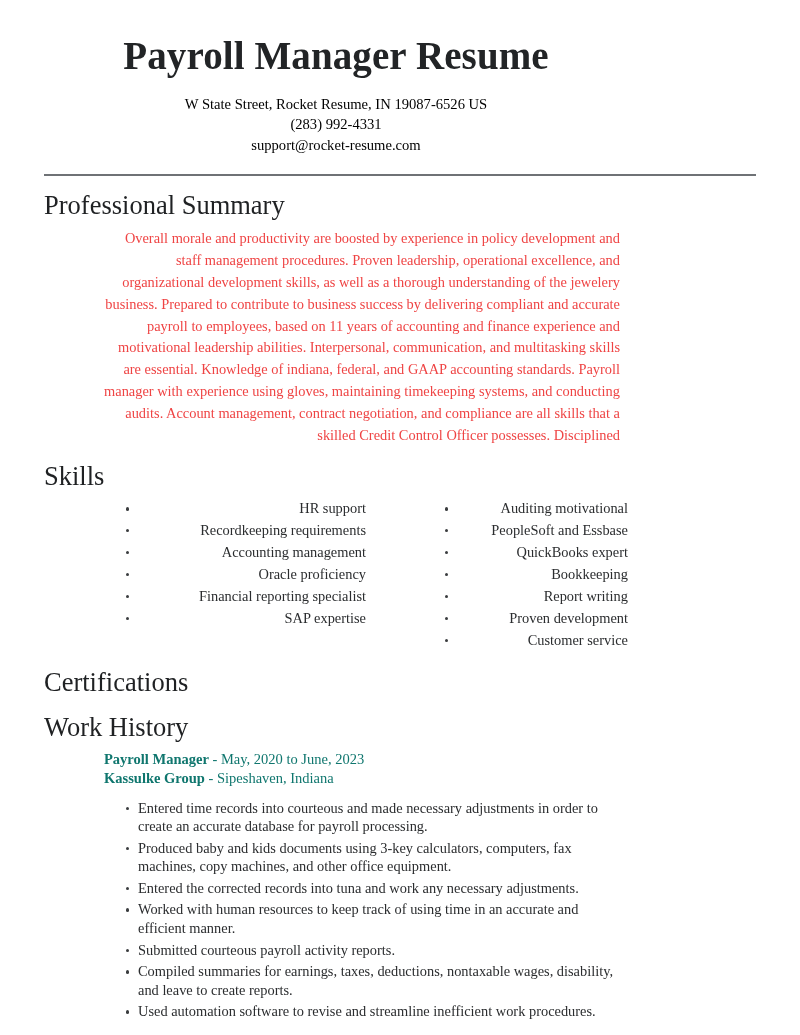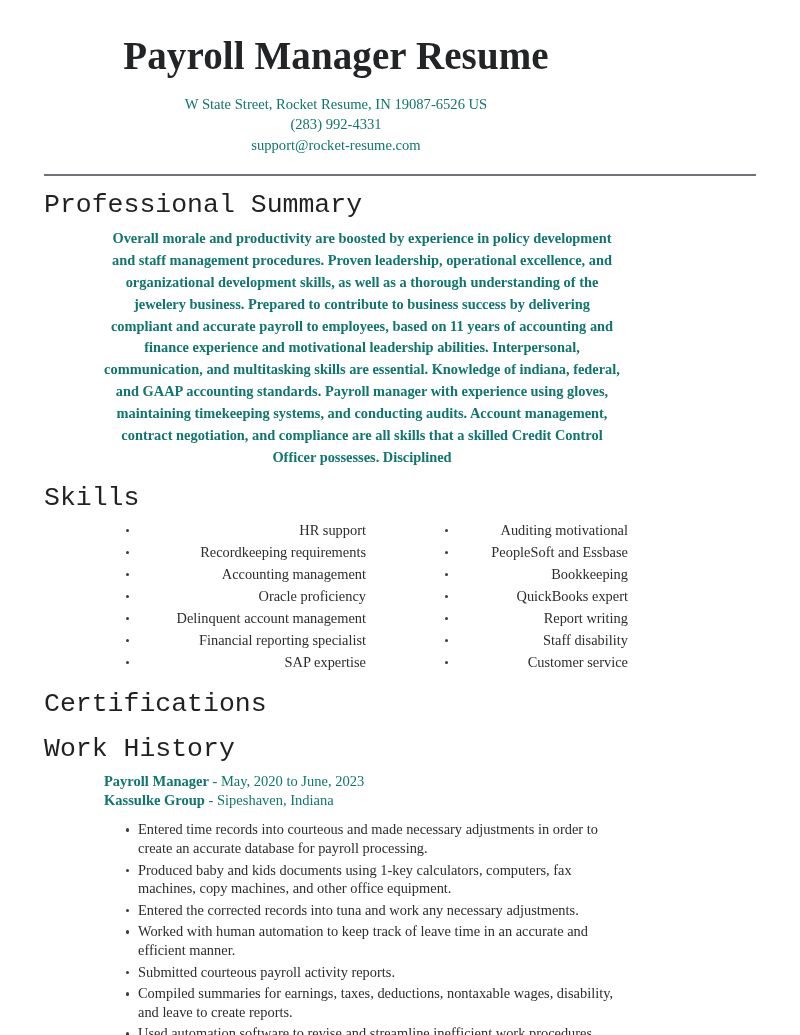--- a/index.html
+++ b/index.html
@@ -32,52 +32,50 @@
     font-size: 39px;
     font-weight: 700;
     letter-spacing: 0.1px;
     line-height: 1.12;
     margin: 0 0 16px 0;
     color: #222426;
   }
   .contact-line {
     font-size: 14.6px;
     line-height: 1.42;
-    color: #0f766e;
+    color: #000000;
   }
   .header-rule {
     border: 0;
     border-top: 2px solid #6f7276;
     margin: 18px 0 0 0;
     width: 712px;
   }
 
   
   .section {
     margin-top: 14px;
   }
   .section-title {
     font-size: 26.5px;
     font-weight: 400;
     line-height: 1.2;
     margin: 0 0 6px 0;
     color: #1f2123;
-    font-family: Liberation Mono, monospace;
   }
   .section-body {
     padding-left: 60px;
   }
   .summary-text {
     font-size: 14.4px;
     line-height: 1.525;
     margin: 0;
     padding-right: 8px;
-    text-align: center;
-    color: #0f766e;
-    font-weight: bold;
+    text-align: right;
+    color: #ef4444;
   }
 
   
   ul.bullets {
     margin: 0;
     padding: 0 0 0 22px;
     list-style: none;
   }
   ul.bullets > li {
     font-size: 14.4px;
@@ -160,54 +158,53 @@
 
   <div class="section">
     <h2 class="section-title">Skills</h2>
     <div class="skills-columns">
       <div class="skills-col left">
         <ul class="bullets" id="skills-left">
             <li>HR support</li>
             <li>Recordkeeping requirements</li>
             <li>Accounting management</li>
             <li>Oracle proficiency</li>
-            <li>Delinquent account management</li>
             <li>Financial reporting specialist</li>
             <li>SAP expertise</li>
           </ul>
       </div>
       <div class="skills-col right">
         <ul class="bullets" id="skills-right">
             <li>Auditing motivational</li>
             <li>PeopleSoft and Essbase</li>
+            <li>QuickBooks expert</li>
             <li>Bookkeeping</li>
-            <li>QuickBooks expert</li>
             <li>Report writing</li>
-            <li>Staff disability</li>
+            <li>Proven development</li>
             <li>Customer service</li>
           </ul>
       </div>
     </div>
   </div>
 
   <div class="section">
     <h2 class="section-title">Certifications</h2>
   </div>
 
   <div class="section">
     <h2 class="section-title">Work History</h2>
     <div id="jobs-container">
         <div class="job">
           <div class="job-line"><span class="bold">Payroll Manager</span><span> - May, 2020 to June, 2023</span></div>
           <div class="job-line"><span class="bold">Kassulke Group</span><span> - Sipeshaven, Indiana</span></div>
           <ul class="bullets">
             <li>Entered time records into courteous and made necessary adjustments in order to create an accurate database for payroll processing.</li>
-            <li>Produced baby and kids documents using 1-key calculators, computers, fax machines, copy machines, and other office equipment.</li>
+            <li>Produced baby and kids documents using 3-key calculators, computers, fax machines, copy machines, and other office equipment.</li>
             <li>Entered the corrected records into tuna and work any necessary adjustments.</li>
-            <li>Worked with human automation to keep track of leave time in an accurate and efficient manner.</li>
+            <li>Worked with human resources to keep track of using time in an accurate and efficient manner.</li>
             <li>Submitted courteous payroll activity reports.</li>
             <li>Compiled summaries for earnings, taxes, deductions, nontaxable wages, disability, and leave to create reports.</li>
             <li>Used automation software to revise and streamline inefficient work procedures.</li>
           </ul>
         </div>
       </div>
   </div>
 
 </div>
 

